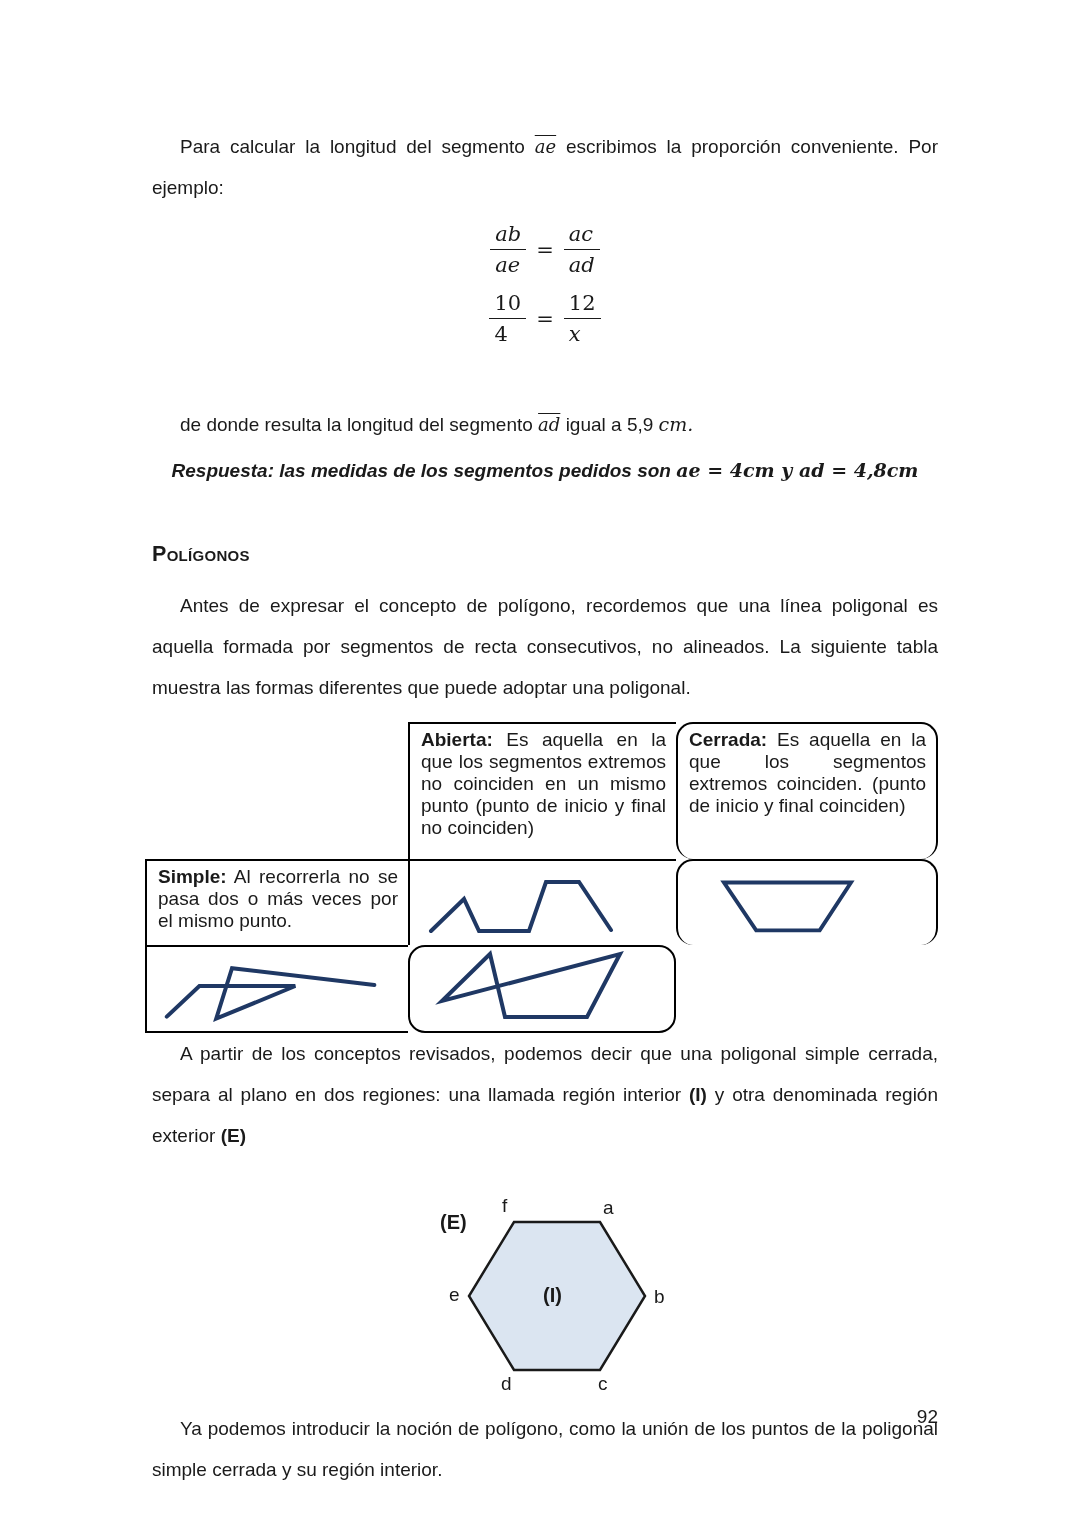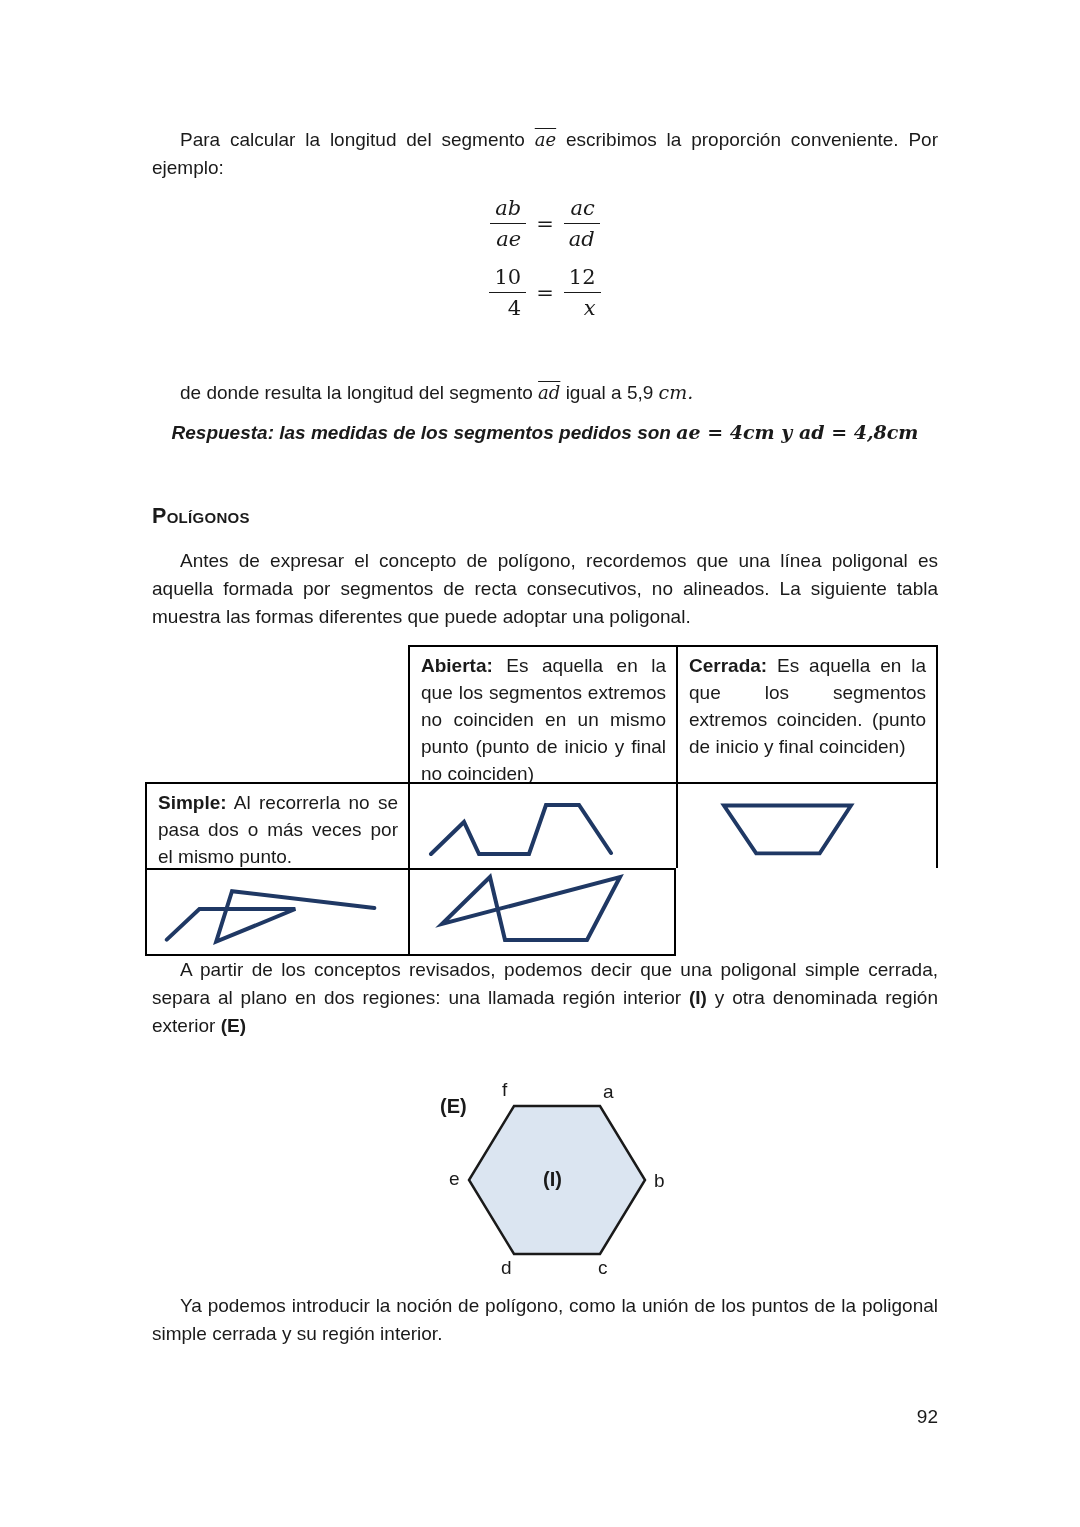--- a/index.html
+++ b/index.html
@@ -14,21 +14,21 @@
   }
   .content {
     position:absolute;
     left:152px; top:0;
     width:786px;
     padding-top:126px;
   }
   p.body {
     margin:0;
     font-size:19px;
-    line-height:28px;
+    line-height:41px;
     text-align:justify;
   }
   .indent { text-indent:28px; }
   .b { font-weight:bold; }
   .seg {
     text-decoration:overline;
     font-family:"DejaVu Serif", serif;
     font-style:italic;
     font-size:18px;
   }
@@ -36,21 +36,21 @@
 
   
   .formula {
     display:flex;
     justify-content:center;
     align-items:center;
     margin:14px 0 10px 0;
     font-family:"DejaVu Serif", serif;
     font-size:21px;
   }
-  .frac { display:inline-flex; flex-direction:column; text-align:right; }
+  .frac { display:inline-flex; flex-direction:column; text-align:left; }
   .frac .num { border-bottom:1.6px solid #1a1a1a; padding:0 5px 3px 5px; }
   .frac .den { padding:3px 5px 0 5px; }
   .formula .eq { margin:0 10px; }
   .italic-math .num, .italic-math .den { font-style:italic; }
   .upright-math .num, .upright-math .den { font-style:normal; }
   .upright-math .var { font-style:italic; }
 
   .answer {
     margin-top:14px;
     font-size:19px;
@@ -73,28 +73,28 @@
   .ptable {
     margin-top:14px;
     margin-left:-7px;
     display:grid;
     grid-template-columns:263px 268px 262px;
     grid-template-rows:137px 86px 88px;
   }
   .cell {
     box-sizing:border-box;
     font-size:19px;
-    line-height:27px;
+    line-height:22px;
     padding:5px 10px 5px 11px;
     text-align:justify;
     border:0 solid #000;
   }
   .cell.empty { border:none; }
   .bL { border-left-width:2px; }
-  .bR { border-right-width:2px; }
+  .bR { border-right-width:2px;border-radius:17px; }
   .bT { border-top-width:2px; }
   .bB { border-bottom-width:2px; }
   .cell.draw { padding:0; display:flex; align-items:center; justify-content:center; }
   .cell.draw svg { width:100%; height:100%; display:block; }
   .pl { fill:none; stroke-width:4; stroke-linecap:round; }
 
   .para-gap { margin-top:36px; }
 
   
   .figure {

